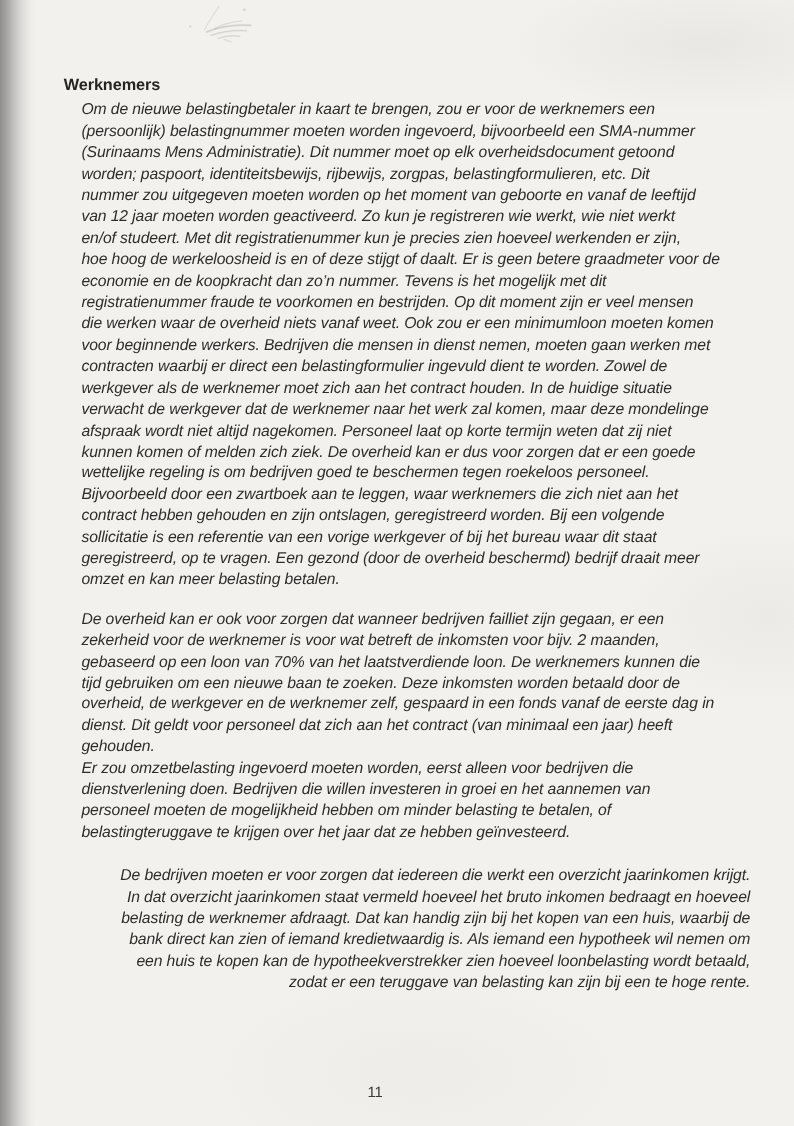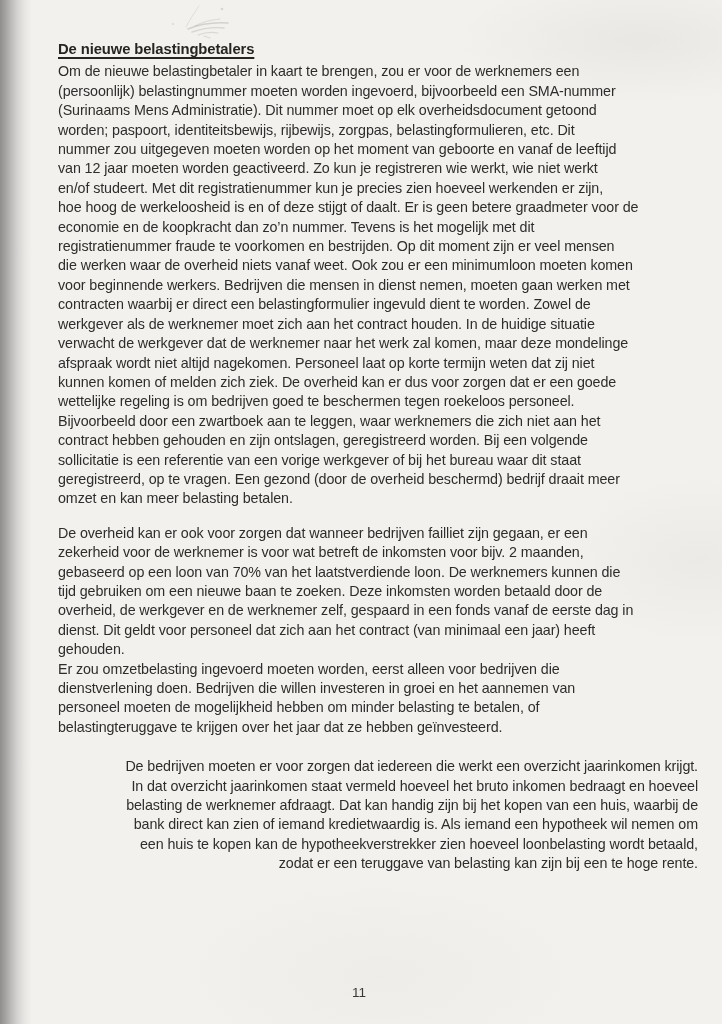--- a/index.html
+++ b/index.html
@@ -46,31 +46,32 @@
     margin: 0;
     font-size: 14.8px;
   }
   .section-heading {
     font-weight: 700;
     color: #262522;
     margin: 29px 0 0 0;
     font-size: 14.8px;
   }
   .para {
-    margin: 0;
+    margin: 16px;
     white-space: pre-line;
+    font-style: italic;
   }
   .para-first  { margin-top: 3px; }
   .para-gap-1  { margin-top: 15px; }
   .para-gap-2  { margin-top: 20px; text-align: right; }
   .page-number {
     position: absolute;
-    left: 352px; top: 985px;
+    left: 318px; top: 985px;
     width: 30px;
-    text-align: left;
+    text-align: right;
     color: #3a3937;
     font-size: 13.5px;
   }
 </style>
 </head>
 <body>
 
 <div>
 
   <div class="scan-edge"></div>
@@ -82,22 +83,22 @@
       <path d="M50 33 C58 30, 64 30, 70 31" stroke-width="1.2" opacity="0.28"></path>
       <path d="M47 24 C54 20, 62 18, 72 17" stroke-width="1.1" opacity="0.25"></path>
       <path d="M38 25 C42 17, 47 10, 51 4" stroke-width="1.0" opacity="0.22"></path>
       <path d="M56 34 L62 36" stroke-width="1.2" opacity="0.25"></path>
     </g>
     <circle cx="74" cy="7" r="1.3" fill="#9a9892" opacity="0.3"></circle>
     <circle cx="25" cy="22" r="1.1" fill="#9a9892" opacity="0.28"></circle>
   </svg>
 
   <div class="content">
-    <div class="doc-title">De nieuwe belastingbetalers</div>
 
+    <div class="section-heading">Werknemers</div>
 
     <p class="para para-first">Om de nieuwe belastingbetaler in kaart te brengen, zou er voor de werknemers een
 (persoonlijk) belastingnummer moeten worden ingevoerd, bijvoorbeeld een SMA-nummer
 (Surinaams Mens Administratie). Dit nummer moet op elk overheidsdocument getoond
 worden; paspoort, identiteitsbewijs, rijbewijs, zorgpas, belastingformulieren, etc. Dit
 nummer zou uitgegeven moeten worden op het moment van geboorte en vanaf de leeftijd
 van 12 jaar moeten worden geactiveerd. Zo kun je registreren wie werkt, wie niet werkt
 en/of studeert. Met dit registratienummer kun je precies zien hoeveel werkenden er zijn,
 hoe hoog de werkeloosheid is en of deze stijgt of daalt. Er is geen betere graadmeter voor de
 economie en de koopkracht dan zo’n nummer. Tevens is het mogelijk met dit

